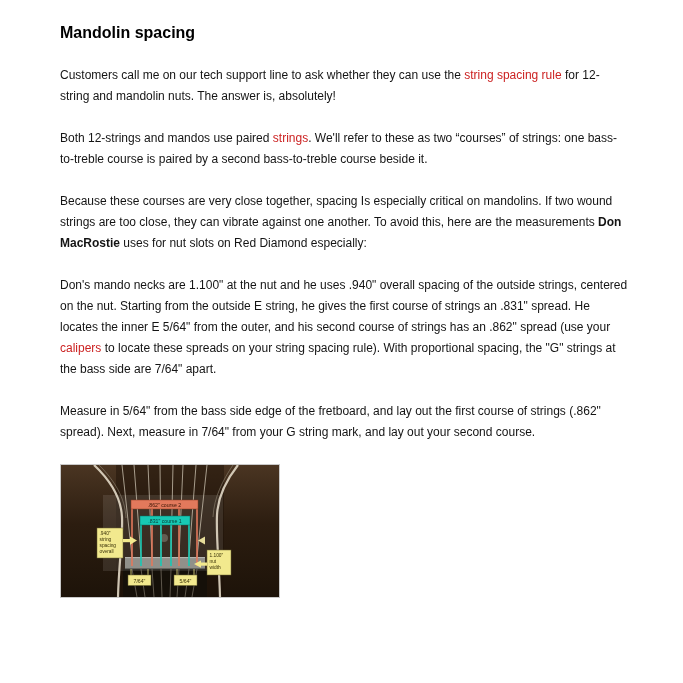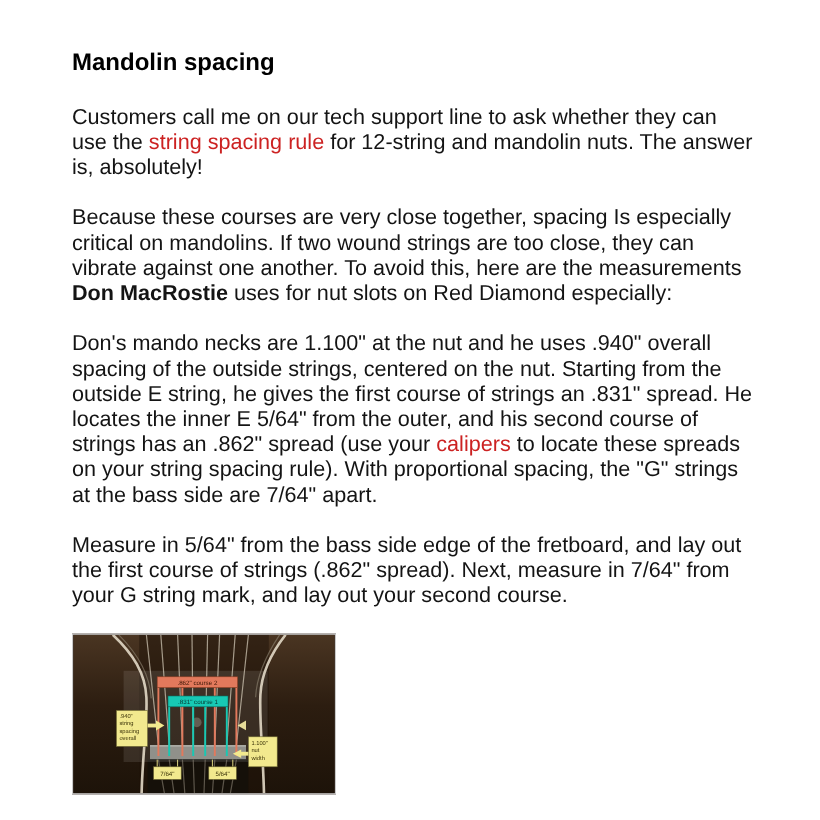--- a/index.html
+++ b/index.html
@@ -5,27 +5,27 @@
   html, body { margin: 0; padding: 0; }
   body {
     width: 683px; height: 683px;
     background: #ffffff;
     font-family: "Liberation Sans", sans-serif;
     color: #141414;
     overflow: hidden;
   }
   .doc { padding: 24px 55px 0 60px; }
   h1.title {
-    font-size: 20px;
+    font-size: 16px;
     font-weight: bold;
     color: #000000;
-    margin: 17px 0 23px 0;
+    margin: 0 0 23px 0;
   }
   p.para {
-    font-size: 18px;
+    font-size: 12px;
     line-height: 21px;
     margin: 0 0 21px 0;
     width: 568px;
   }
   .link { color: #cc2222; cursor: pointer; }
   .bold { font-weight: bold; }
   .figure-wrap {
     width: 218px; height: 132px;
     border: 1px solid #c9c9c9;
     margin-top: 0px;
@@ -36,20 +36,21 @@
   .figure-wrap svg { display: block; }
 </style>
 </head>
 <body>
 
 <div class="doc">
 
   <h1 class="title">Mandolin spacing</h1>
 
   <p class="para"><span>Customers call me on our tech support line to ask whether they can use the </span><span class="link">string spacing rule</span><span> for 12-string and mandolin nuts. The answer is, absolutely!</span></p>
+  <p class="para"><span>Both 12-strings and mandos use paired </span><span class="link">strings</span><span>. We'll refer to these as two “courses” of strings: one bass-to-treble course is paired by a second bass-to-treble course beside it.</span></p>
   <p class="para"><span>Because these courses are very close together, spacing Is especially critical on mandolins. If two wound strings are too close, they can vibrate against one another. To avoid this, here are the measurements </span><span class="bold">Don MacRostie</span><span> uses for nut slots on Red Diamond especially:</span></p>
   <p class="para"><span>Don's mando necks are 1.100" at the nut and he uses .940" overall spacing of the outside strings, centered on the nut. Starting from the outside E string, he gives the first course of strings an .831" spread. He locates the inner E 5/64" from the outer, and his second course of strings has an .862" spread (use your </span><span class="link">calipers</span><span> to locate these spreads on your string spacing rule). With proportional spacing, the "G" strings at the bass side are 7/64" apart.</span></p>
   <p class="para"><span>Measure in 5/64" from the bass side edge of the fretboard, and lay out the first course of strings (.862" spread). Next, measure in 7/64" from your G string mark, and lay out your second course.</span></p>
 
   <div class="figure-wrap">
     <svg width="218" height="132" viewBox="0 0 218 132" xmlns="http://www.w3.org/2000/svg">
       <defs>
         <linearGradient id="wood" x1="0" y1="0" x2="0" y2="1">
           <stop offset="0" stop-color="#4a3522"></stop>
           <stop offset="0.45" stop-color="#2c1d10"></stop>

